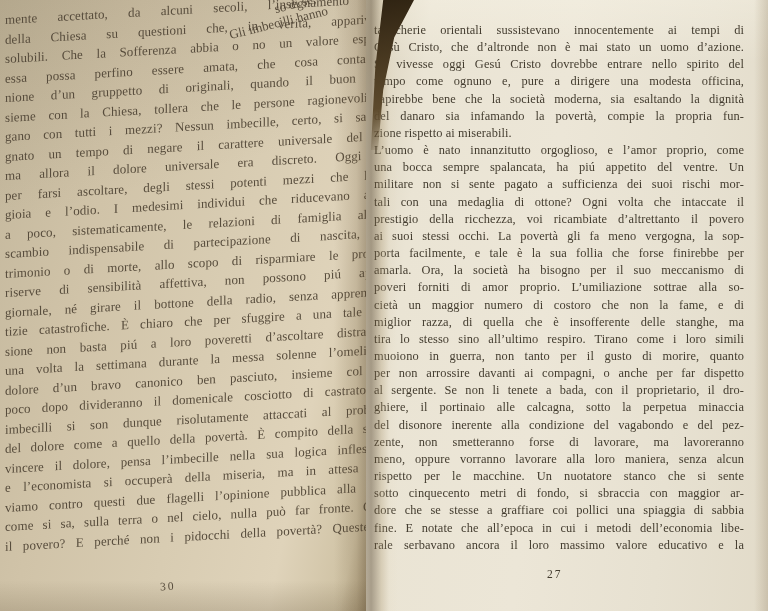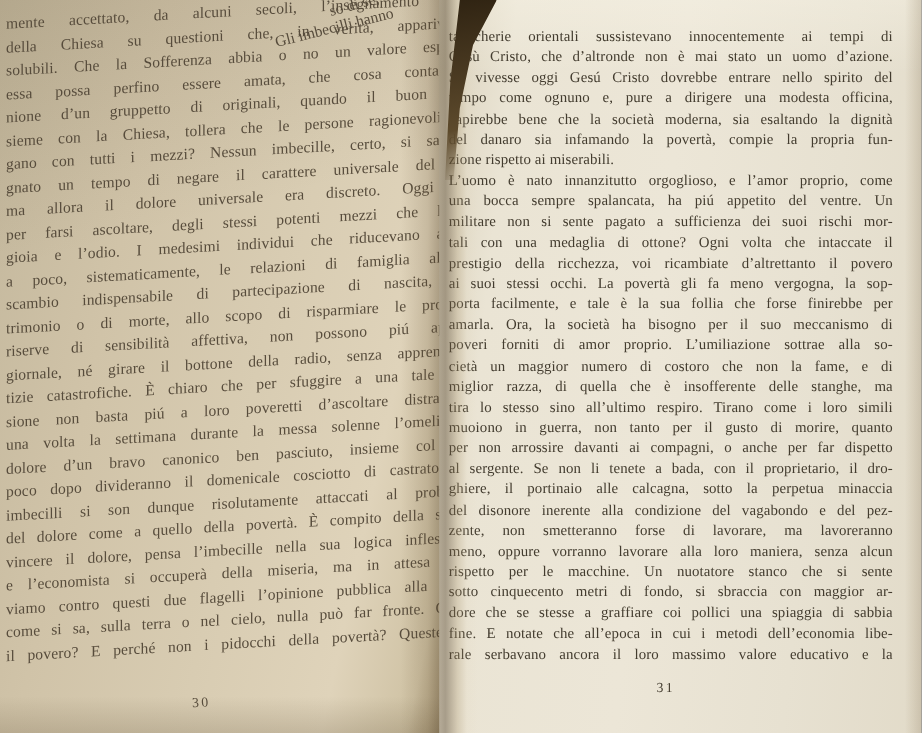--- a/index.html
+++ b/index.html
@@ -136,19 +136,19 @@
         <div class="line">ghiere, il portinaio alle calcagna, sotto la perpetua minaccia</div>
         <div class="line">del disonore inerente alla condizione del vagabondo e del pez-</div>
         <div class="line">zente, non smetteranno forse di lavorare, ma lavoreranno</div>
         <div class="line">meno, oppure vorranno lavorare alla loro maniera, senza alcun</div>
         <div class="line">rispetto per le macchine. Un nuotatore stanco che si sente</div>
         <div class="line">sotto cinquecento metri di fondo, si sbraccia con maggior ar-</div>
         <div class="line">dore che se stesse a graffiare coi pollici una spiaggia di sabbia</div>
         <div class="line">fine. E notate che all’epoca in cui i metodi dell’economia libe-</div>
         <div class="line">rale serbavano ancora il loro massimo valore educativo e la</div>
       </div>
-    <div class="pagenum pr">31</div>
+    <div class="pagenum pr">27</div>
   </div>
 
   <div class="gutter-shade"></div>
   <div class="gutter-wedge"></div>
   <div class="fore-edge"></div>
 </div>
 
 </body></html>

